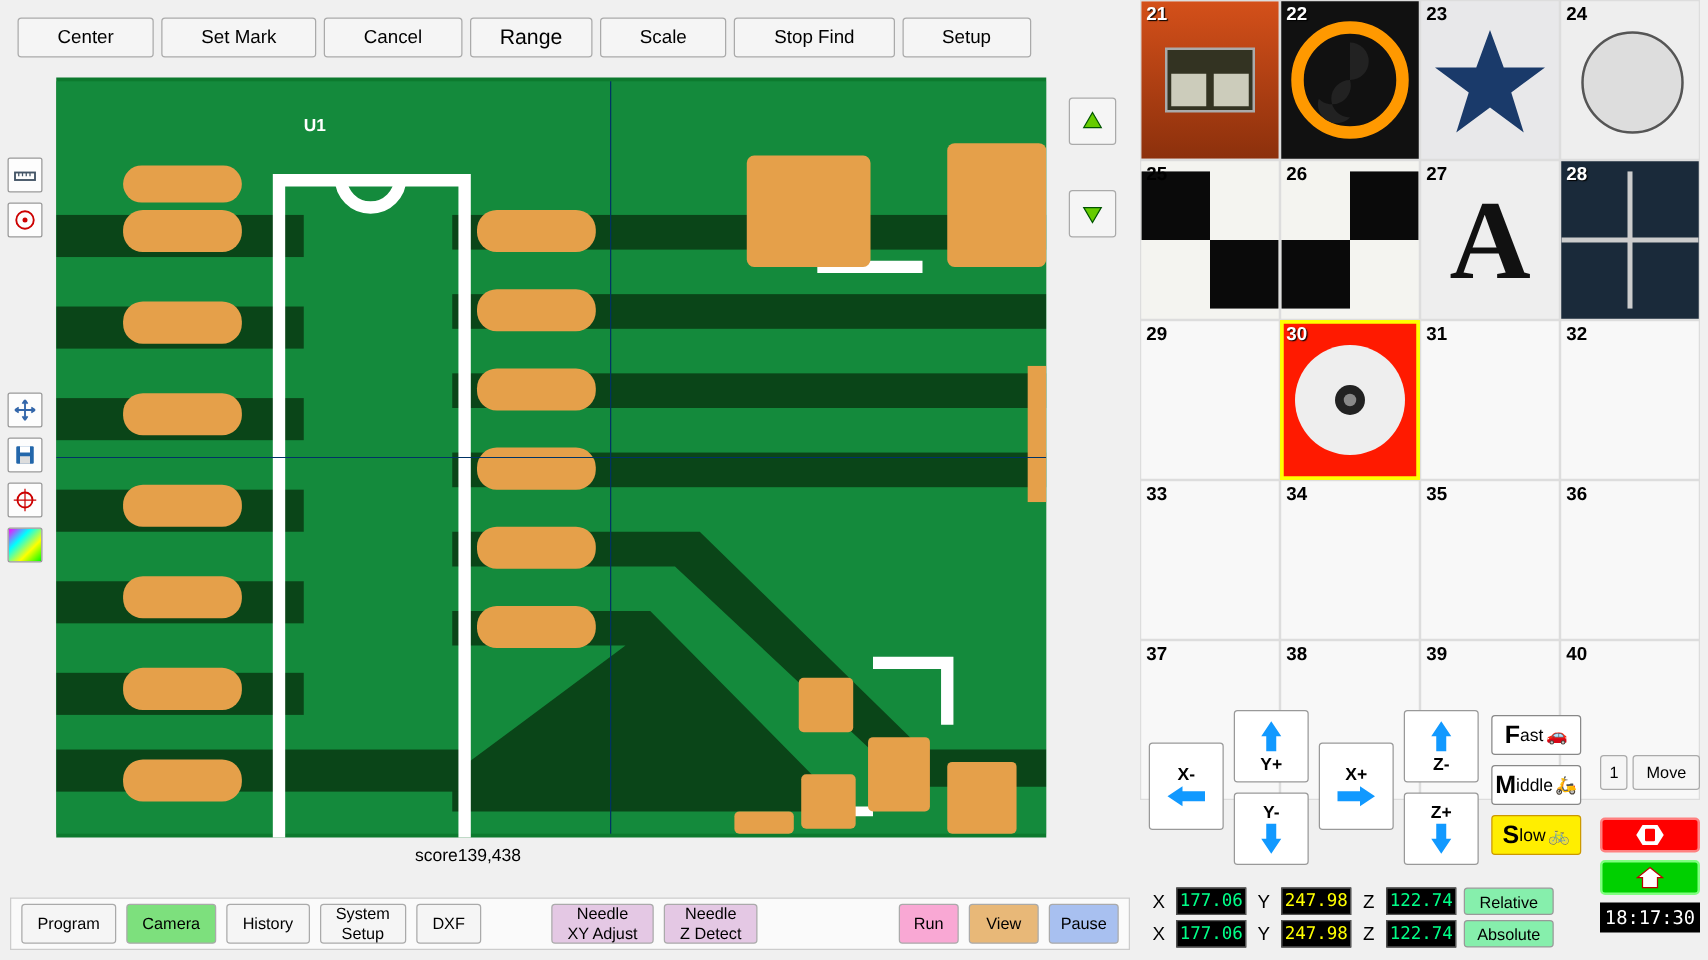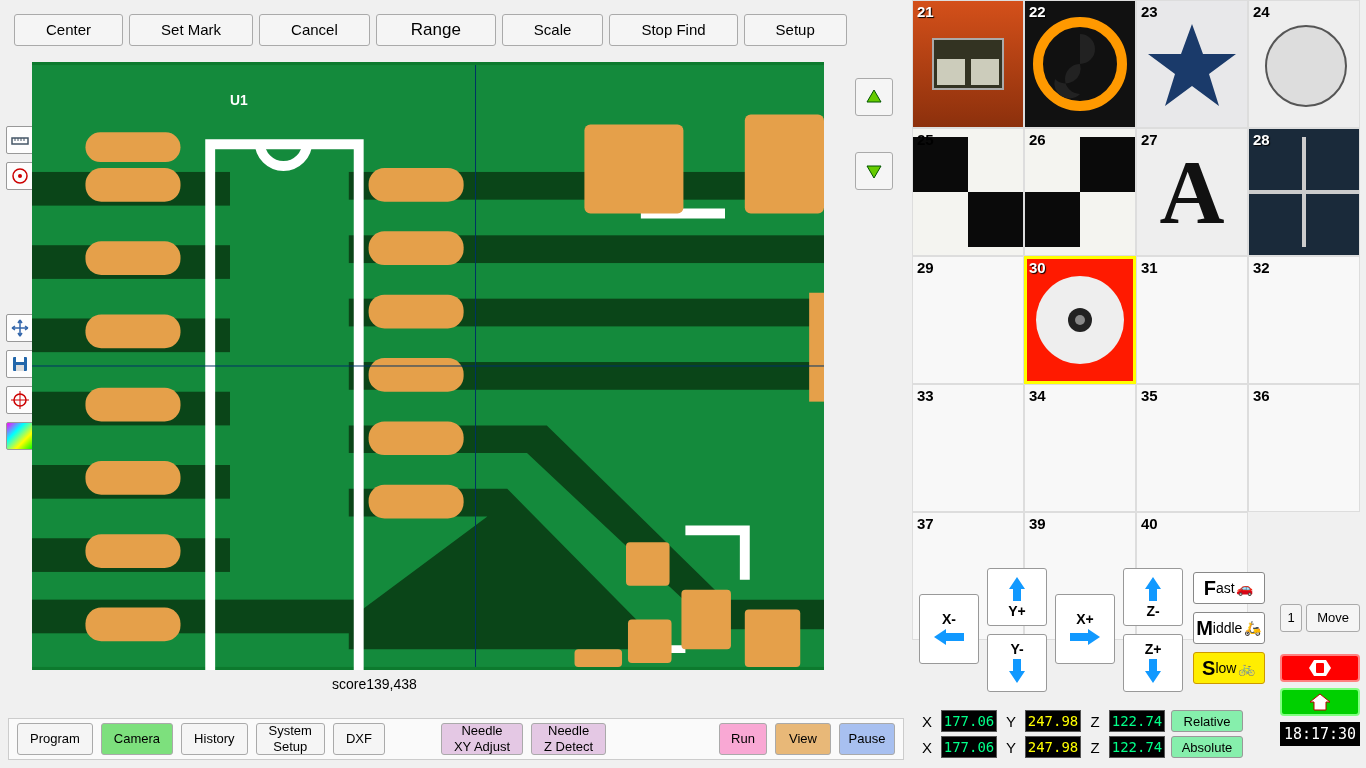--- a/index.html
+++ b/index.html
@@ -3,21 +3,21 @@
 <meta charset="utf-8">
 <style>
 *{box-sizing:border-box;margin:0;padding:0;font-family:Arial,sans-serif;font-size:14px}
 body{width:1366px;height:768px;background:#f0f0f0;position:relative;overflow:hidden}
 .btn{background:#f5f5f5;border:1px solid #aaa;border-radius:3px;cursor:pointer;display:inline-flex;align-items:center;justify-content:center;text-align:center;line-height:1.2}
 .top-toolbar{position:absolute;top:14px;left:14px;display:flex;gap:6px}
 .top-toolbar .btn{height:32px;padding:0 31px;font-size:15px}
 .left-toolbar{position:absolute;left:6px;top:126px;display:flex;flex-direction:column;gap:8px}
 .left-toolbar .icon-btn{width:28px;height:28px;border:1px solid #999;background:#fdfdfd;border-radius:2px;display:flex;align-items:center;justify-content:center;cursor:pointer}
 .left-toolbar .gap{height:108px}
-.camera-view{position:absolute;left:32px;top:62px;width:792px;height:608px;background:#0d7a2e}
+.camera-view{position:absolute;left:45px;top:62px;width:792px;height:608px;background:#0d7a2e}
 .camera-view svg{width:100%;height:100%}
 .score-row{position:absolute;left:42px;top:676px;width:800px;display:flex;justify-content:flex-start;padding:0 90px 0 290px;font-size:16px}
 .scroll-arrows{position:absolute;left:855px;top:78px;display:flex;flex-direction:column;gap:36px}
 .scroll-arrows .btn{width:38px;height:38px}
 .thumb-grid{position:absolute;left:912px;top:0;width:454px;display:flex;flex-wrap:wrap}
 .thumb{width:112px;height:128px;position:relative;border:1px solid #ddd;background:#f8f8f8;display:flex;align-items:center;justify-content:center;overflow:hidden}
 .thumb .num{position:absolute;top:2px;left:4px;font-size:15px;font-weight:bold;z-index:2}
 .thumb .num.light{color:#fff;text-shadow:1px 1px 1px #000}
 .thumb.selected{outline:3px solid #ff0;outline-offset:-3px}
 .jog-panel{position:absolute;left:915px;top:564px;width:358px;height:200px}
@@ -38,21 +38,21 @@
 .bottom-bar .btn{height:32px;padding:0 12px;font-size:13px}
 .bottom-bar .spacer{flex:1}
 </style>
 </head>
 <body>
 
 <div class="top-toolbar">
   <button class="btn">Center</button>
   <button class="btn">Set Mark</button>
   <button class="btn">Cancel</button>
-  <button class="btn" style="font-size:17px;padding:0 34px">Range</button>
+  <button class="btn" style="font-size:17px;padding:0 23px">Range</button>
   <button class="btn">Scale</button>
   <button class="btn">Stop Find</button>
   <button class="btn">Setup</button>
 </div>
 
 <div class="left-toolbar">
   <div class="icon-btn">
       <svg width="20" height="20">
         <rect x="2" y="8" width="16" height="6" fill="none" stroke="#456" stroke-width="1.5"></rect>
         <line x1="5" y1="8" x2="5" y2="11" stroke="#456"></line>
@@ -247,20 +247,23 @@
       <span class="num">34</span>
     </div>
   <div class="thumb">
       <span class="num">35</span>
     </div>
   <div class="thumb">
       <span class="num">36</span>
     </div>
   <div class="thumb">
       <span class="num">37</span>
+    </div>
+  <div class="thumb">
+      <span class="num">38</span>
     </div>
   <div class="thumb">
       <span class="num">39</span>
     </div>
   <div class="thumb">
       <span class="num">40</span>
     </div>
 </div>
 
 <div class="jog-panel">

